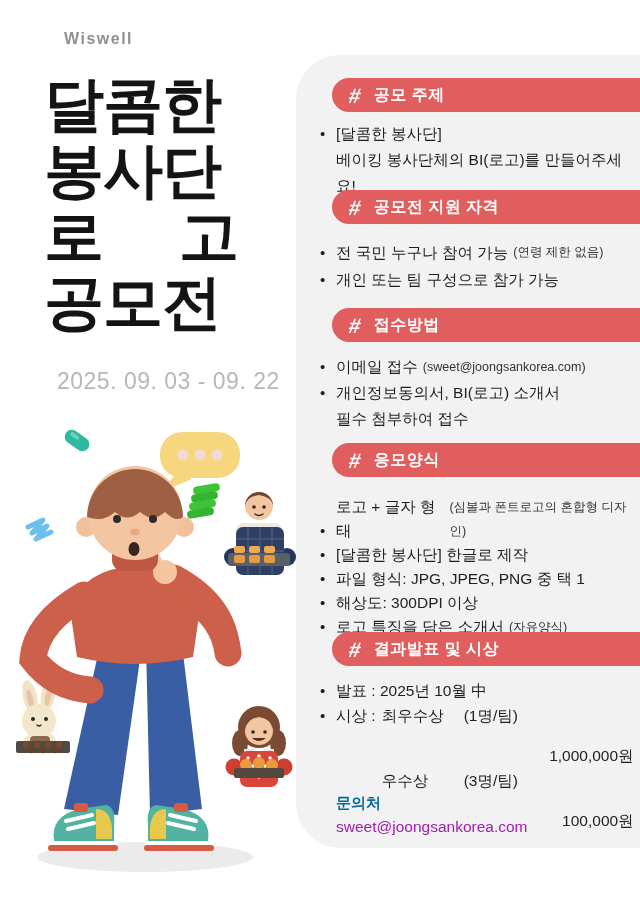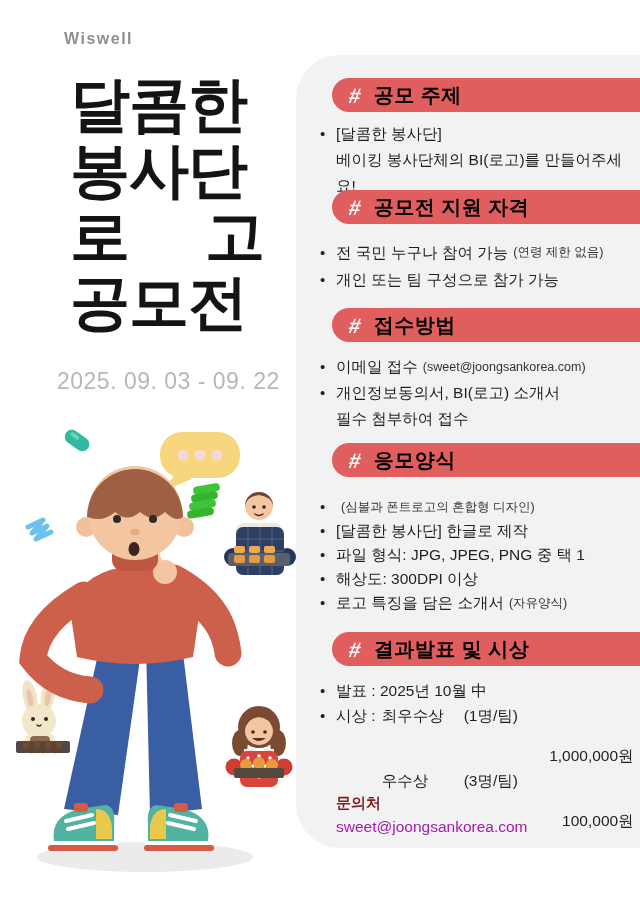--- a/index.html
+++ b/index.html
@@ -3,55 +3,55 @@
 <meta charset="utf-8">
 <style>
   html,body{margin:0;padding:0;background:#ffffff;}
   *{box-sizing:border-box;}
   body{font-family:"Liberation Sans","DejaVu Sans",sans-serif;}
   .poster{position:relative;width:640px;height:905px;background:#ffffff;overflow:hidden;}
 
   
   .brand{position:absolute;left:64px;top:30px;font-size:16px;font-weight:700;
          letter-spacing:1.5px;color:#8f8f93;}
-  .title-block{position:absolute;left:70px;top:72px;width:194px;color:#141414;
+  .title-block{position:absolute;left:44px;top:72px;width:194px;color:#141414;
                font-weight:800;font-size:60px;line-height:66px;letter-spacing:-1px;}
   .title-line{white-space:nowrap;}
   .title-justify{display:flex;justify-content:space-between;}
   .date-range{position:absolute;left:57px;top:368px;font-size:23px;color:#b7b7b9;
               letter-spacing:0.5px;}
 
   
   .panel{position:absolute;left:296px;top:55px;width:344px;height:793px;
          background:#f2f2f3;border-radius:44px 0 0 44px;}
   .pill{position:absolute;left:36px;right:0;height:34px;background:#e05e5e;
         border-radius:18px 0 0 18px;display:flex;align-items:center;
         padding-left:17px;gap:13px;}
   .pill .hash{color:#ffffff;font-weight:800;font-size:21px;transform:skewX(-10deg);
               line-height:1;}
-  .pill .pill-label{color:#000000;font-weight:700;font-size:20px;letter-spacing:0.5px;}
+  .pill .pill-label{color:#ffffff;font-weight:700;font-size:16px;letter-spacing:0.5px;}
 
   .sec-body{position:absolute;left:24px;right:8px;color:#1f1f1f;font-size:15.5px;}
   .b-line{display:flex;align-items:flex-end;}
   .b-line::before{content:"\2022";width:16px;flex:0 0 16px;font-size:15px;color:#1f1f1f;}
   .cont{padding-left:16px;}
   .note{font-size:12.5px;color:#333333;margin-left:5px;}
   .lh26{line-height:26px;} .lh27{line-height:27px;} .lh24{line-height:24px;}
   .lh25{line-height:25px;}
 
   .awards{align-items:flex-start;}
   .award-prefix{flex:0 0 auto;white-space:nowrap;}
   .award-col{margin-left:6px;}
   .award-row{display:flex;}
   .aname{width:82px;}
   .ateam{width:74px;}
   .aprize{width:96px;text-align:right;margin-top:40px;}
 
   .contact{position:absolute;left:40px;}
-  .contact-label{font-weight:800;font-size:15px;color:#7f1d1d;line-height:24px;}
+  .contact-label{font-weight:800;font-size:15px;color:#0369a1;line-height:24px;}
   .contact-email{font-size:15.5px;color:#a21caf;line-height:24px;}
 
   
   .illustration{position:absolute;left:0;top:405px;width:310px;height:500px;}
 </style>
 </head>
 <body>
 
 <div class="poster">
 
@@ -110,20 +110,21 @@
       </div>
       <div class="cont">필수 첨부하여 접수</div>
     </div>
 
     <div class="pill" style="top:388px">
       <span class="hash">#</span>
       <span class="pill-label">응모양식</span>
     </div>
     <div class="sec-body lh24" style="top:440px">
       <div class="b-line">
+        <span>로고 + 글자 형태</span>
         <span class="note">(심볼과 폰트로고의 혼합형 디자인)</span>
       </div>
       <div class="b-line">
         <span>[달콤한 봉사단] 한글로 제작</span>
       </div>
       <div class="b-line">
         <span>파일 형식: JPG, JPEG, PNG 중 택 1</span>
       </div>
       <div class="b-line">
         <span>해상도: 300DPI 이상</span>

